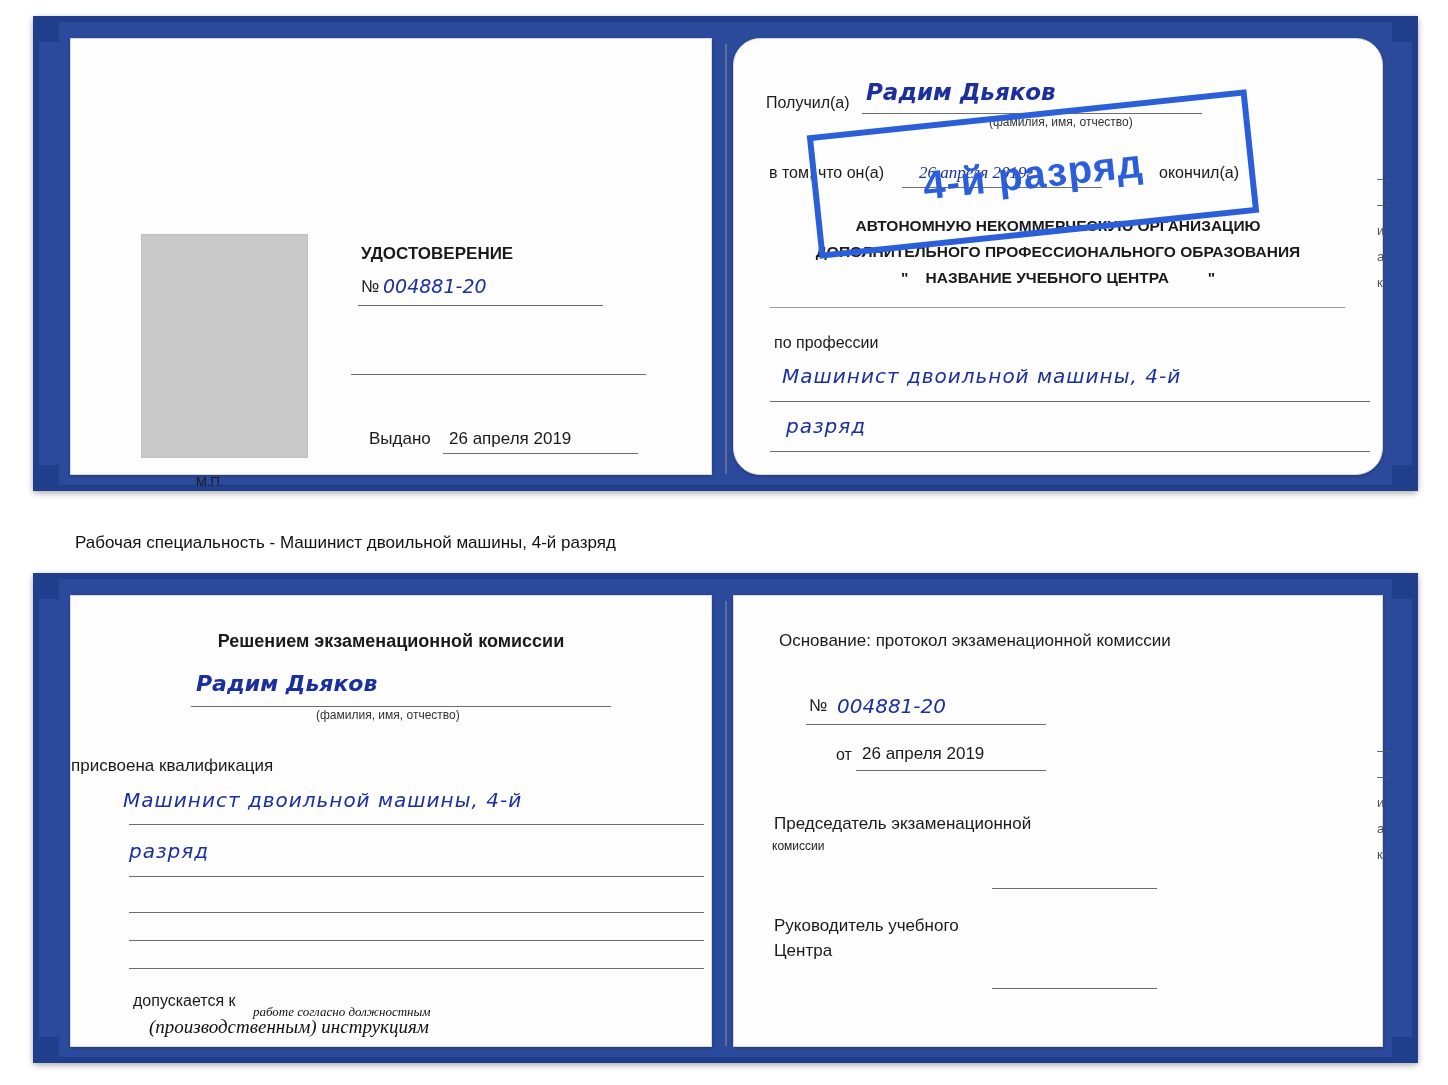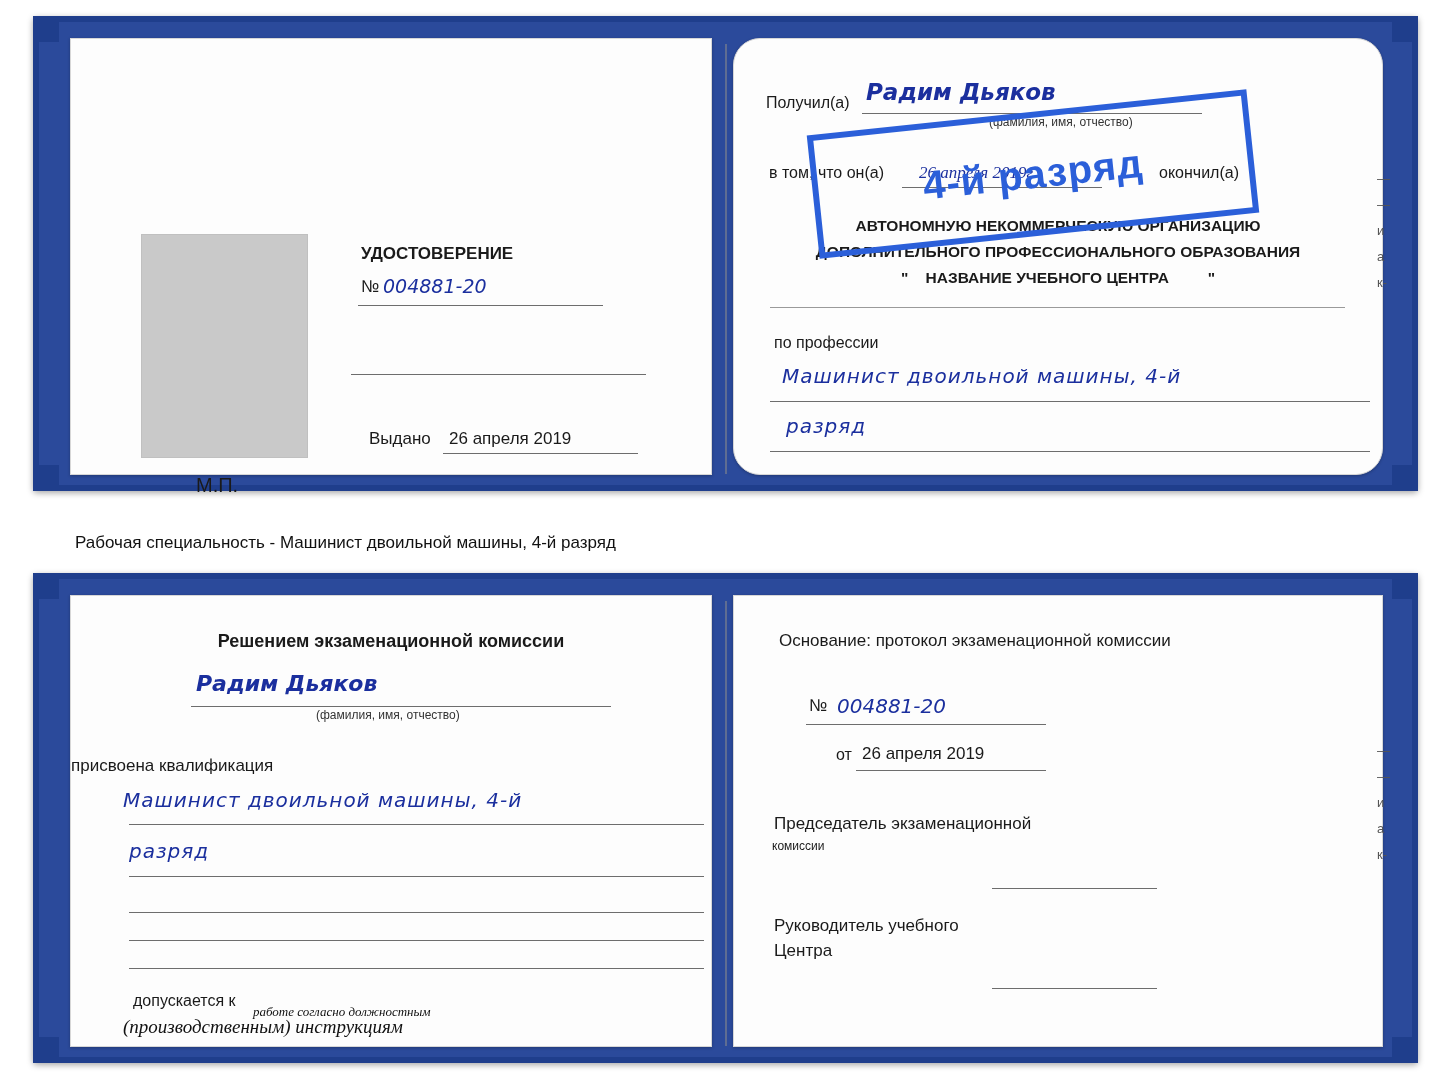--- a/index.html
+++ b/index.html
@@ -76,21 +76,21 @@
     <div class="t print" style="left:290px;top:238px;font-size:17px;">№</div>
     <div class="t hand" style="left:312px;top:236px;font-size:19px;">004881-20</div>
     <div class="line" style="left:287px;top:266px;width:245px;"></div>
 
     <div class="line" style="left:280px;top:335px;width:295px;"></div>
 
     <div class="t print" style="left:298px;top:390px;font-size:17px;">Выдано</div>
     <div class="t print" style="left:378px;top:390px;font-size:17px;">26 апреля 2019</div>
     <div class="line" style="left:372px;top:414px;width:195px;"></div>
 
-    <div class="t print" style="left:125px;top:435px;font-size:20px;">М.П.</div>
+    <div class="t print" style="left:125px;top:435px;font-size:13px;">М.П.</div>
   </div>
 
   <div class="spine" style="left:692px;top:28px;height:430px;"></div>
 
   <div class="page" style="left:700px;top:22px;width:648px;height:435px;border-radius:27px;">
     <div class="t print" style="left:32px;top:55px;font-size:16px;">Получил(а)</div>
     <div class="t hand" style="left:132px;top:40px;font-size:23px;font-weight:bold;">Радим Дьяков</div>
     <div class="line" style="left:128px;top:74px;width:340px;"></div>
     <div class="t print" style="left:255px;top:76px;font-size:12px;color:#333;">(фамилия, имя, отчество)</div>
 
@@ -150,21 +150,21 @@
 
     <div class="t hand" style="left:58px;top:243px;font-size:20px;letter-spacing:1px;">разряд</div>
     <div class="line" style="left:58px;top:280px;width:575px;"></div>
 
     <div class="line" style="left:58px;top:316px;width:575px;"></div>
     <div class="line" style="left:58px;top:344px;width:575px;"></div>
     <div class="line" style="left:58px;top:372px;width:575px;"></div>
 
     <div class="t print" style="left:62px;top:396px;font-size:16px;">допускается к</div>
     <div class="t hand2" style="left:182px;top:408px;font-size:13px;color:#111;">работе согласно должностным</div>
-    <div class="t hand2" style="left:52px;top:420px;font-size:19px;color:#111;">(производственным) инструкциям</div>
+    <div class="t hand2" style="left:78px;top:420px;font-size:19px;color:#111;">(производственным) инструкциям</div>
   </div>
 
   <div class="spine" style="left:692px;top:28px;height:445px;"></div>
 
   <div class="page" style="left:700px;top:22px;width:648px;height:450px;">
     <div class="t print" style="left:45px;top:35px;font-size:17px;">Основание: протокол экзаменационной комиссии</div>
 
     <div class="t print" style="left:75px;top:100px;font-size:17px;">№</div>
     <div class="t hand" style="left:103px;top:98px;font-size:20px;">004881-20</div>
     <div class="line" style="left:72px;top:128px;width:240px;"></div>

